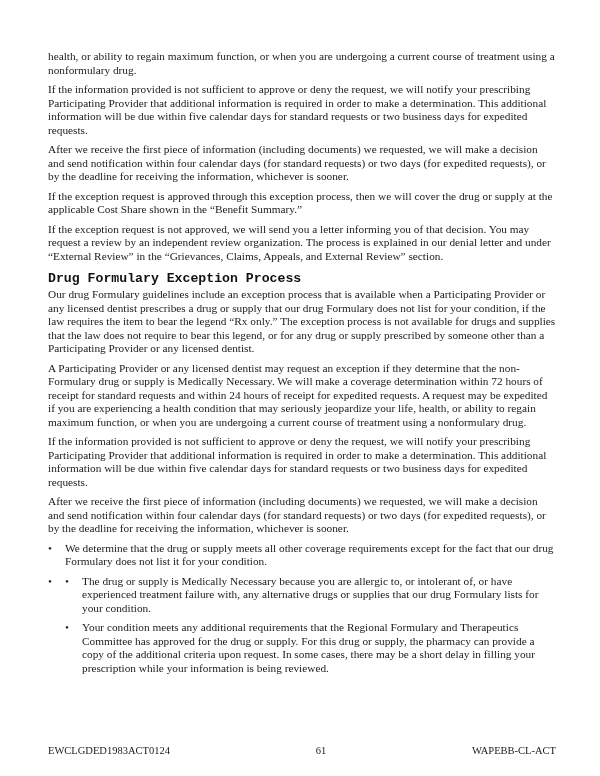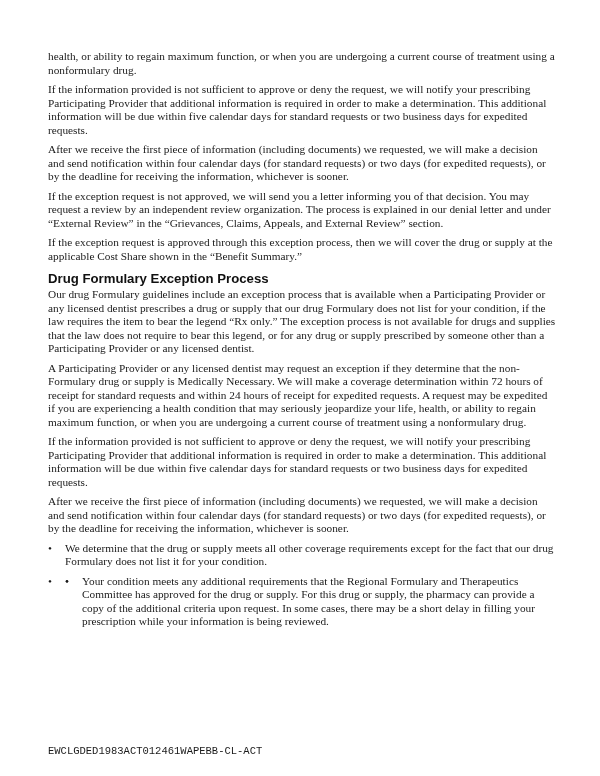--- a/index.html
+++ b/index.html
@@ -4,60 +4,61 @@
   <style>
     html, body { margin: 0; padding: 0; background: #ffffff; }
     body {
       width: 600px; height: 776px; position: relative; overflow: hidden;
       font-family: "Liberation Serif", "DejaVu Serif", serif;
       color: #1a1a1a;
     }
     .page { position: absolute; left: 48px; top: 50px; width: 508px; }
     p { margin: 0 0 6px 0; font-size: 11.3px; line-height: 13.5px; }
     h2 {
-      font-family: Liberation Sans, sans-serif;
+      font-family: Liberation Mono, monospace;
       font-weight: bold; font-size: 13.2px; line-height: 15px;
       margin: 8px 0 2px 0; color: #111;
     }
     ul { list-style: none; margin: 0; padding: 0; }
     ul li { position: relative; padding-left: 17px; margin: 0 0 6px 0; font-size: 11.3px; line-height: 13.5px; }
     ul li .bullet { position: absolute; left: 0; top: 0; }
     ul.nested { margin-top: 6px; }
     ul.nested li { padding-left: 17px; }
     .footer {
       position: absolute; left: 48px; width: 508px; top: 745px;
-      font-size: 10.5px; display: flex;  font-family: Liberation Mono, monospace;
+      font-size: 10.5px; display: flex; justify-content: space-between;
     }
   </style>
 </head>
 <body>
 
 <div class="page">
   <p>health, or ability to regain maximum function, or when you are undergoing a current course of treatment using a nonformulary drug.</p>
   <p>If the information provided is not sufficient to approve or deny the request, we will notify your prescribing Participating Provider that additional information is required in order to make a determination. This additional information will be due within five calendar days for standard requests or two business days for expedited requests.</p>
   <p>After we receive the first piece of information (including documents) we requested, we will make a decision and send notification within four calendar days (for standard requests) or two days (for expedited requests), or by the deadline for receiving the information, whichever is sooner.</p>
+  <p>If the exception request is approved through this exception process, then we will cover the drug or supply at the applicable Cost Share shown in the “Benefit Summary.”</p>
   <p>If the exception request is not approved, we will send you a letter informing you of that decision. You may request a review by an independent review organization. The process is explained in our denial letter and under “External Review” in the “Grievances, Claims, Appeals, and External Review” section.</p>
-  <p>If the exception request is approved through this exception process, then we will cover the drug or supply at the applicable Cost Share shown in the “Benefit Summary.”</p>
 
   <h2>Drug Formulary Exception Process</h2>
   <p>Our drug Formulary guidelines include an exception process that is available when a Participating Provider or any licensed dentist prescribes a drug or supply that our drug Formulary does not list for your condition, if the law requires the item to bear the legend “Rx only.” The exception process is not available for drugs and supplies that the law does not require to bear this legend, or for any drug or supply prescribed by someone other than a Participating Provider or any licensed dentist.</p>
   <p>A Participating Provider or any licensed dentist may request an exception if they determine that the non-Formulary drug or supply is Medically Necessary. We will make a coverage determination within 72 hours of receipt for standard requests and within 24 hours of receipt for expedited requests. A request may be expedited if you are experiencing a health condition that may seriously jeopardize your life, health, or ability to regain maximum function, or when you are undergoing a current course of treatment using a nonformulary drug.</p>
   <p>If the information provided is not sufficient to approve or deny the request, we will notify your prescribing Participating Provider that additional information is required in order to make a determination. This additional information will be due within five calendar days for standard requests or two business days for expedited requests.</p>
   <p>After we receive the first piece of information (including documents) we requested, we will make a decision and send notification within four calendar days (for standard requests) or two days (for expedited requests), or by the deadline for receiving the information, whichever is sooner.</p>
 
   <ul>
     <li>
       <span class="bullet">•</span>
       <span>We determine that the drug or supply meets all other coverage requirements except for the fact that our drug Formulary does not list it for your condition.</span>
     </li>
     <li>
       <span class="bullet">•</span>
       <ul class="nested">
         <li>
           <span class="bullet">•</span>
+          <span>The drug or supply is Medically Necessary because you are allergic to, or intolerant of, or have experienced treatment failure with, any alternative drugs or supplies that our drug Formulary lists for your condition.</span>
         </li>
         <li>
           <span class="bullet">•</span>
           <span>Your condition meets any additional requirements that the Regional Formulary and Therapeutics Committee has approved for the drug or supply. For this drug or supply, the pharmacy can provide a copy of the additional criteria upon request. In some cases, there may be a short delay in filling your prescription while your information is being reviewed.</span>
         </li>
       </ul>
     </li>
   </ul>
 </div>
 

